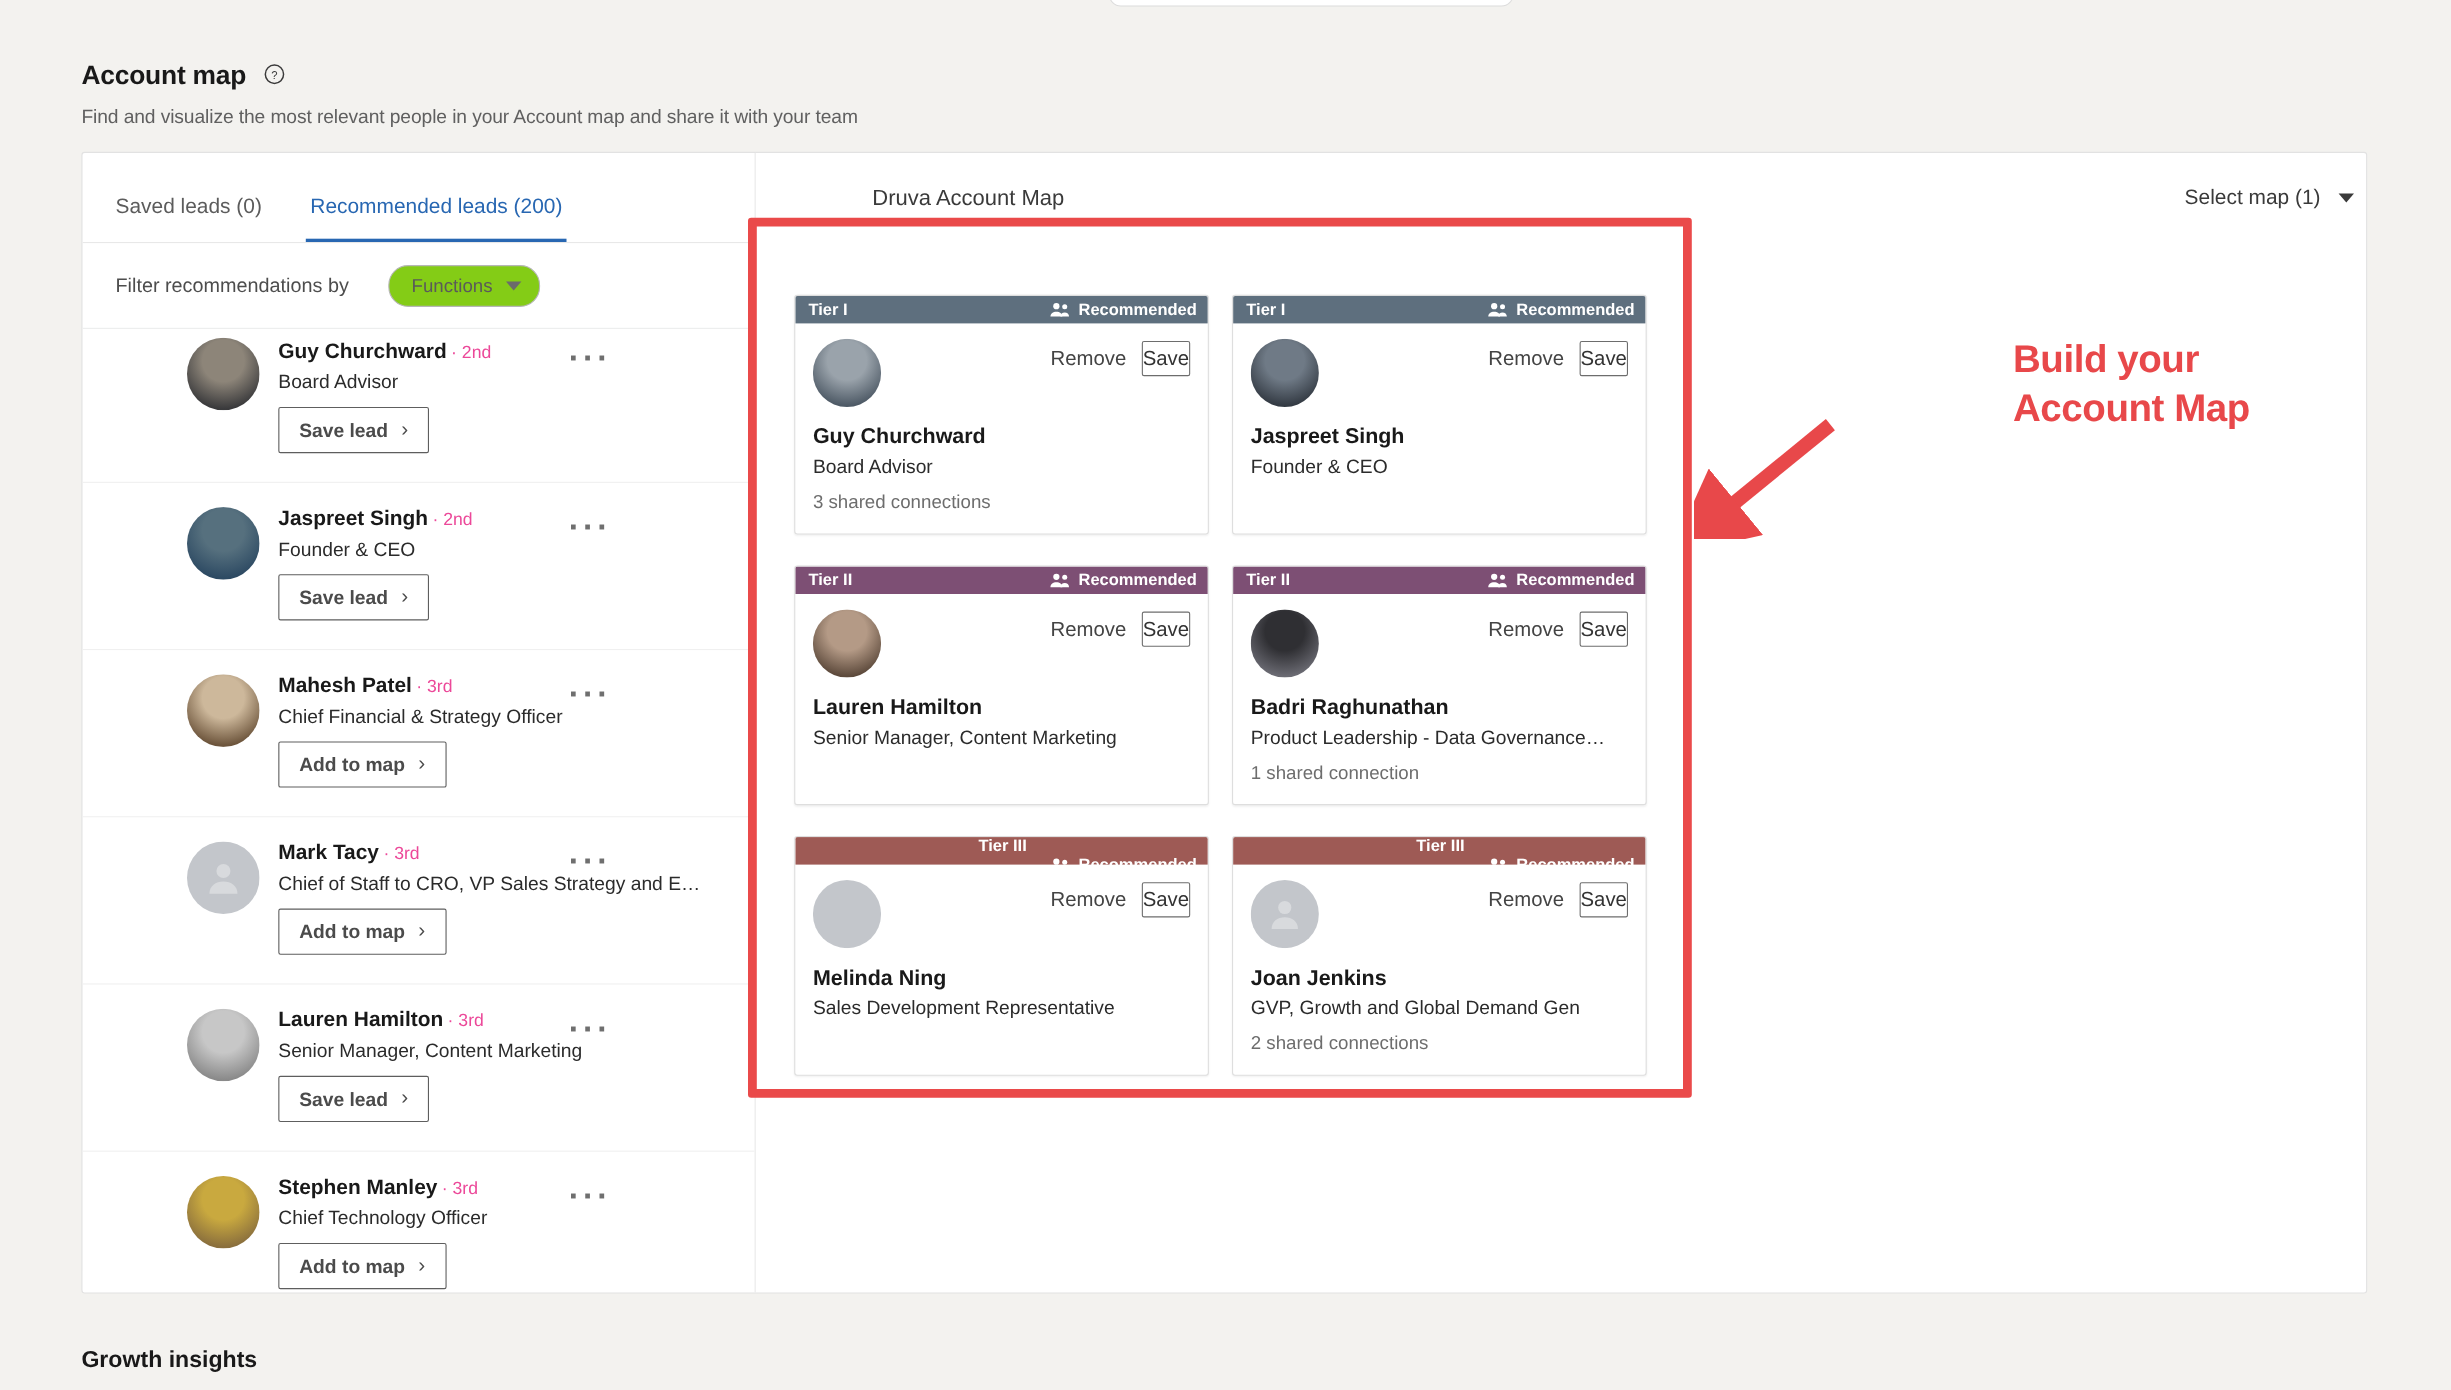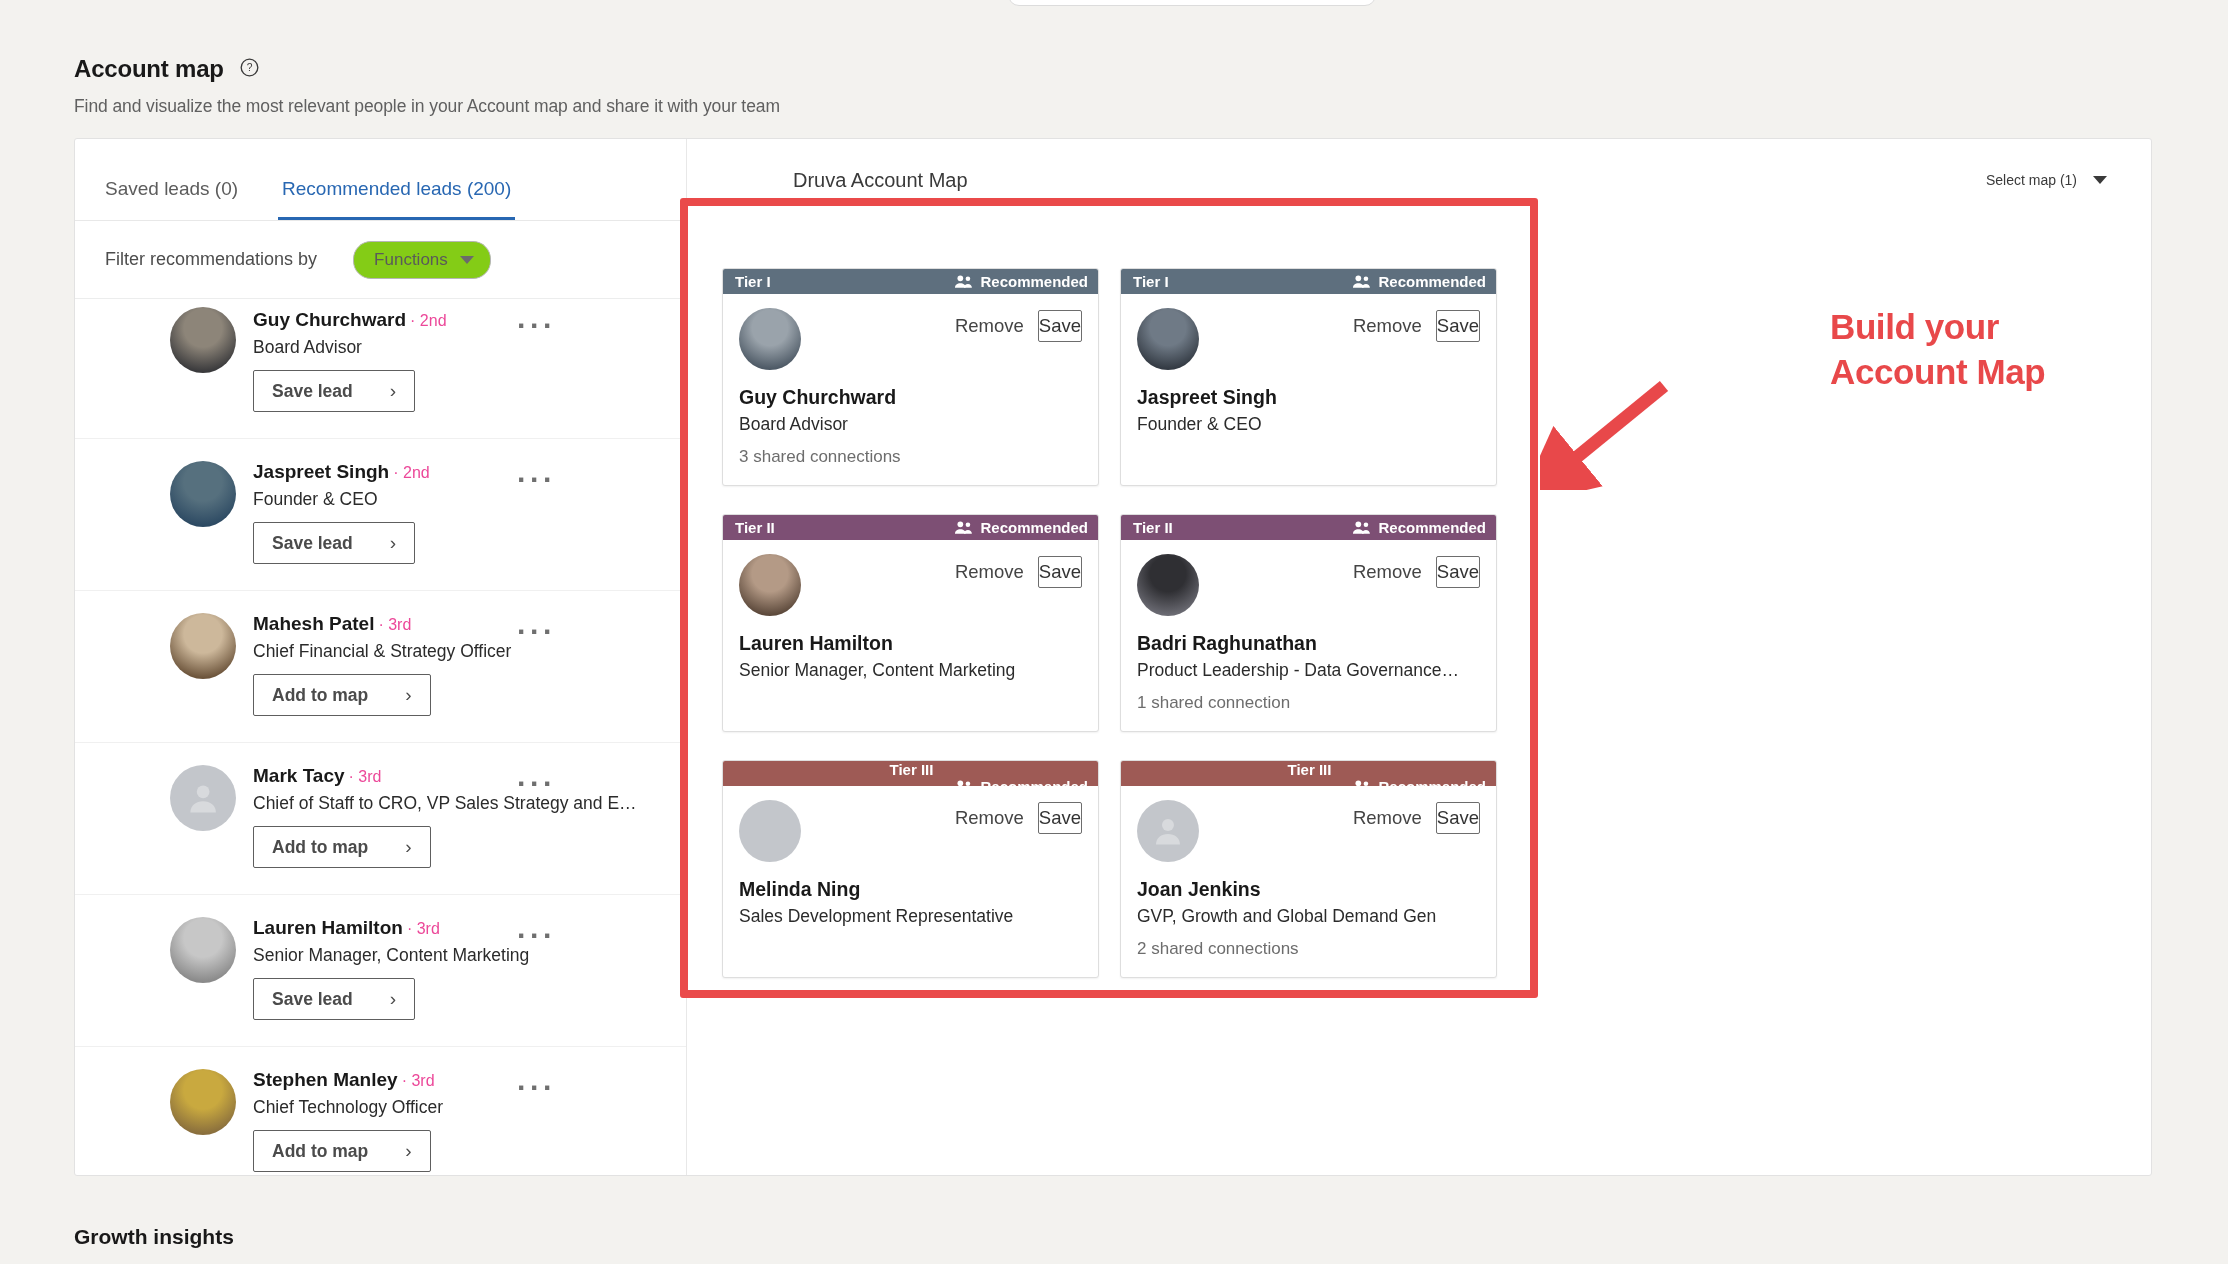--- a/index.html
+++ b/index.html
@@ -111,21 +111,21 @@
     font-size: 17.5px; color: #2b2b2b; margin-top: 6px;
     white-space: nowrap; overflow: hidden; text-overflow: ellipsis;
     max-width: 390px;
   }
   .lead-btn {
     margin-top: 12px;
     display: inline-flex; align-items: center; justify-content: center;
     border: 1px solid #5e5e5e; border-radius: 2px;
     height: 42px; padding: 0 18px;
     font-size: 17.5px; font-weight: bold; color: #4b4b4b;
-    background: #fff; cursor: pointer; gap: 25px;
+    background: #fff; cursor: pointer;
   }
   .lead-btn .chev { margin-left: 12px; font-weight: normal; font-size: 19px; }
   .lead-more {
     position: absolute; right: 130px; top: 36px;
     font-size: 30px; line-height: 10px; color: #6f6f6f;
     letter-spacing: 3px; cursor: pointer; font-weight: bold;
   }
   .lead.first .lead-more { top: 22px; }
 
   
@@ -133,21 +133,21 @@
     position: absolute; left: 613px; top: 0; right: 0; height: 100%;
   }
   .map-head {
     height: 82px; display: flex; align-items: center;
     padding: 0 0 0 105px; position: relative;
   }
   .map-title { font-size: 20px; color: #3a3a3a; }
   .select-map {
     position: absolute; left: 1298px; top: 50%; transform: translateY(-50%);
     display: inline-flex; align-items: center;
-    font-size: 14px; color: #3a3a3a; cursor: pointer;
+    font-size: 19px; color: #3a3a3a; cursor: pointer;
   }
   .select-map .caret-dn { border-top-color: #3a3a3a; margin-left: 16px; }
 
   
   .highlight-box {
     position: absolute; left: 680px; top: 198px;
     width: 858px; height: 800px;
     border: 8px solid #ea4a4a; border-radius: 3px;
     pointer-events: none; z-index: 6;
   }

